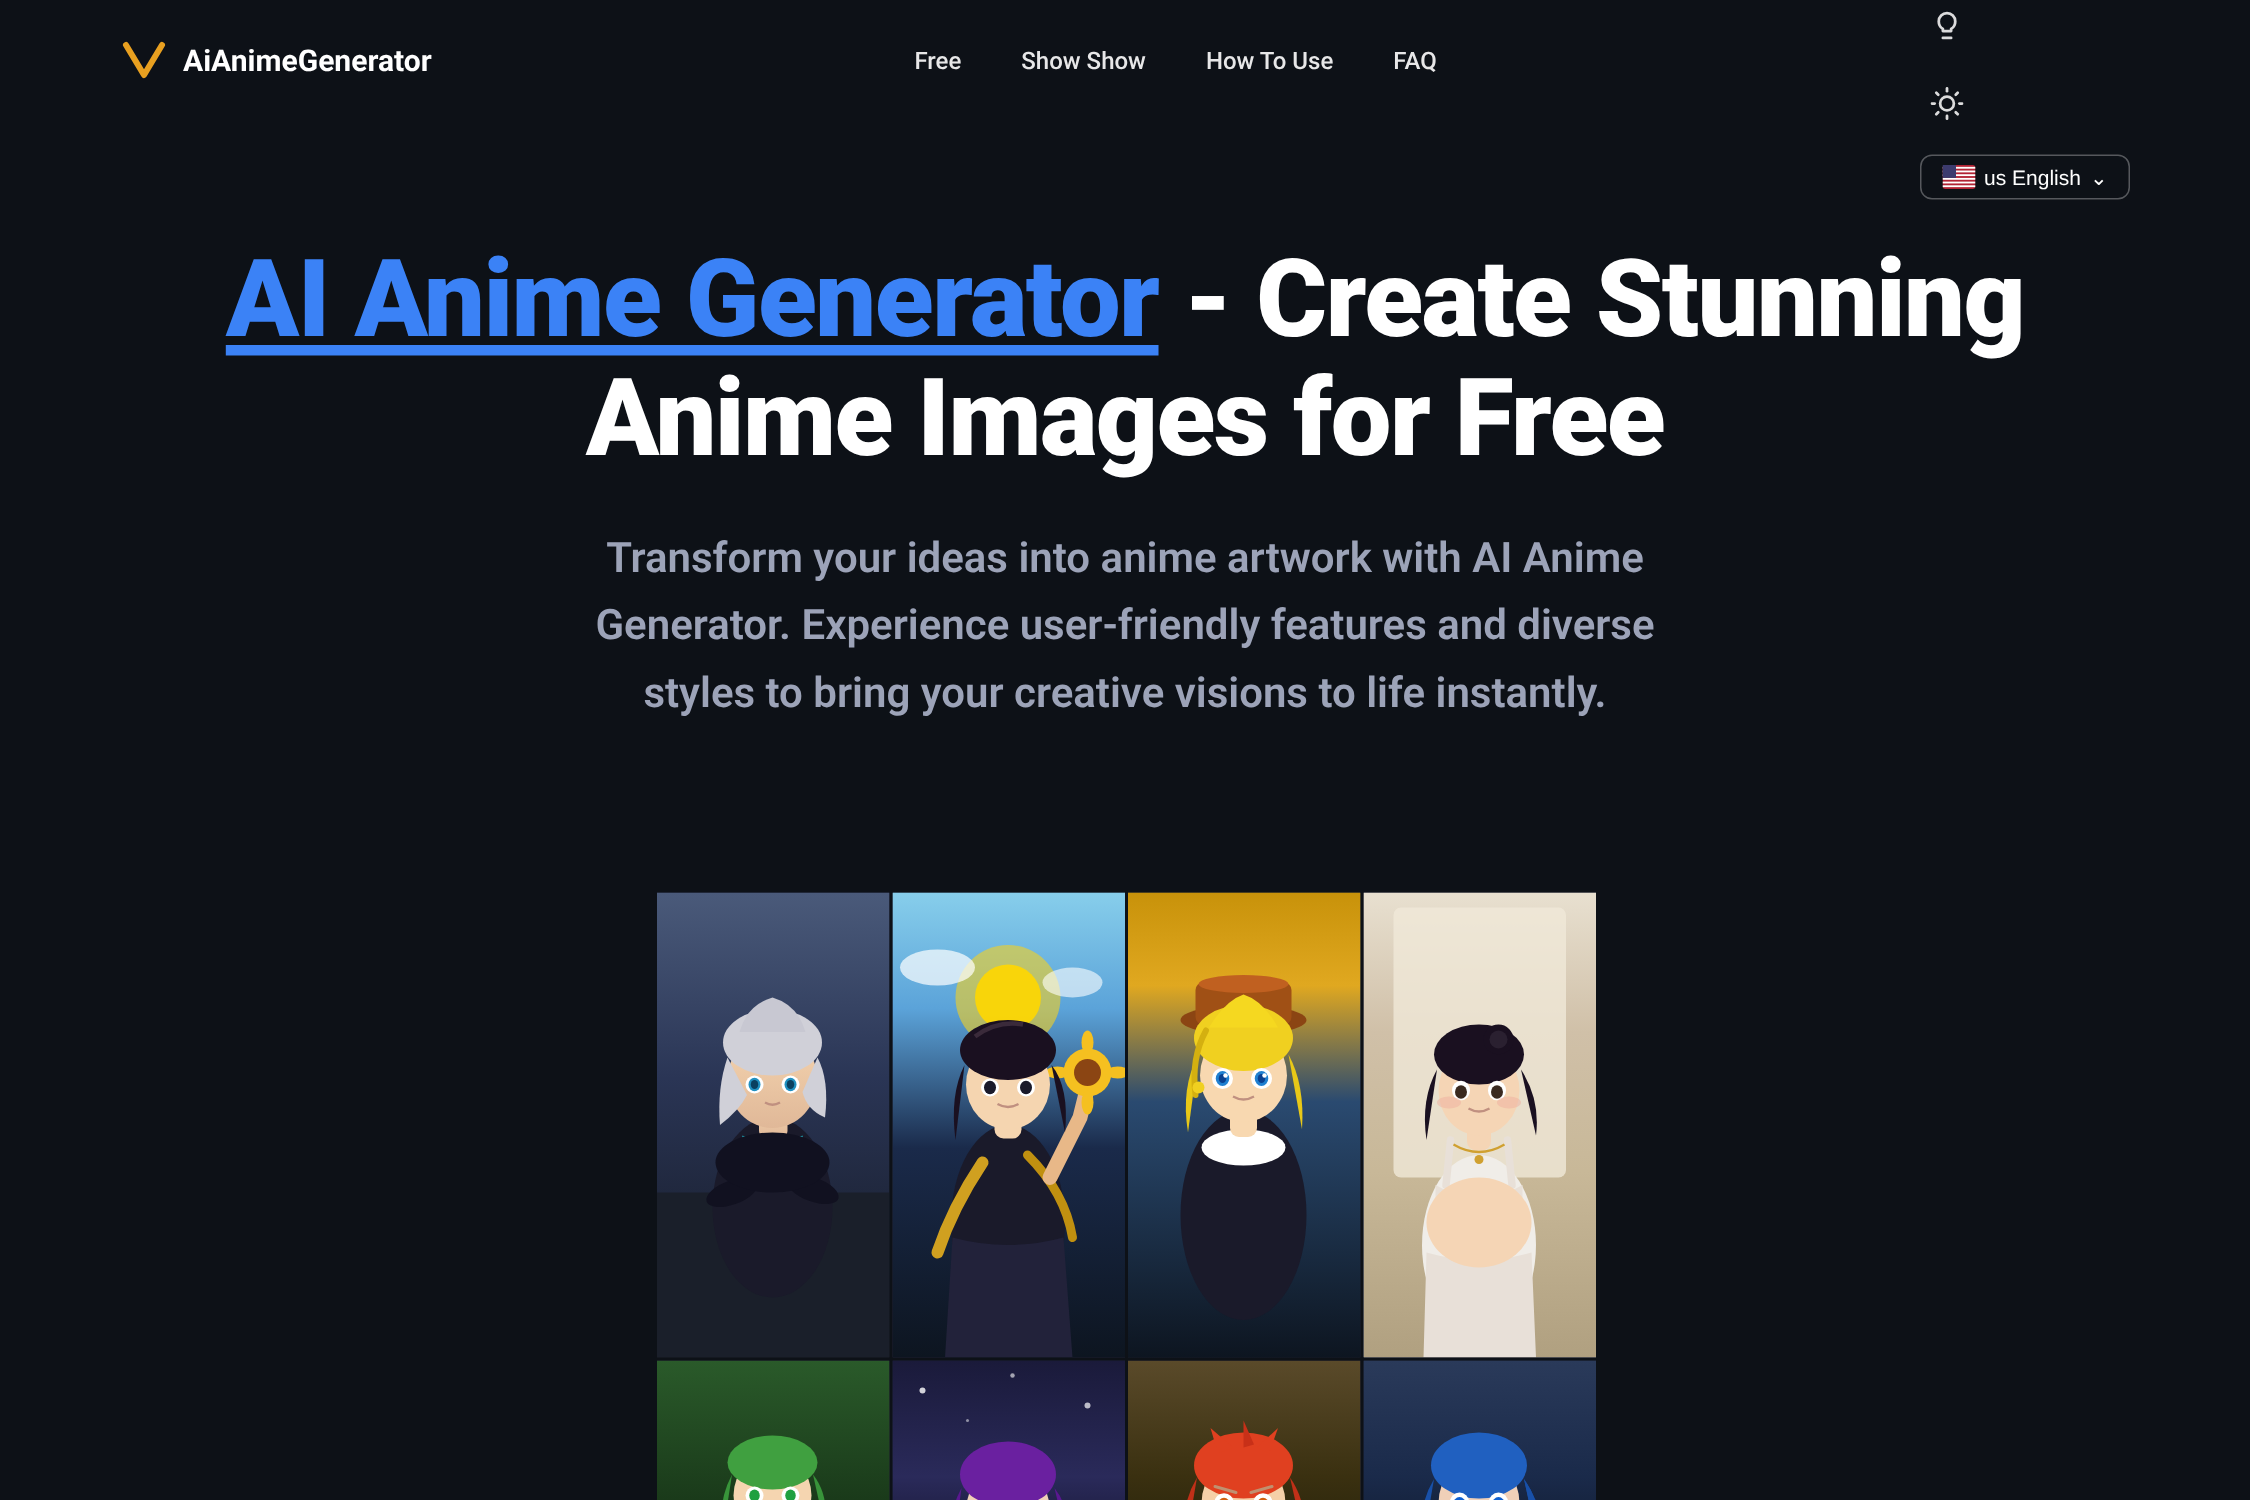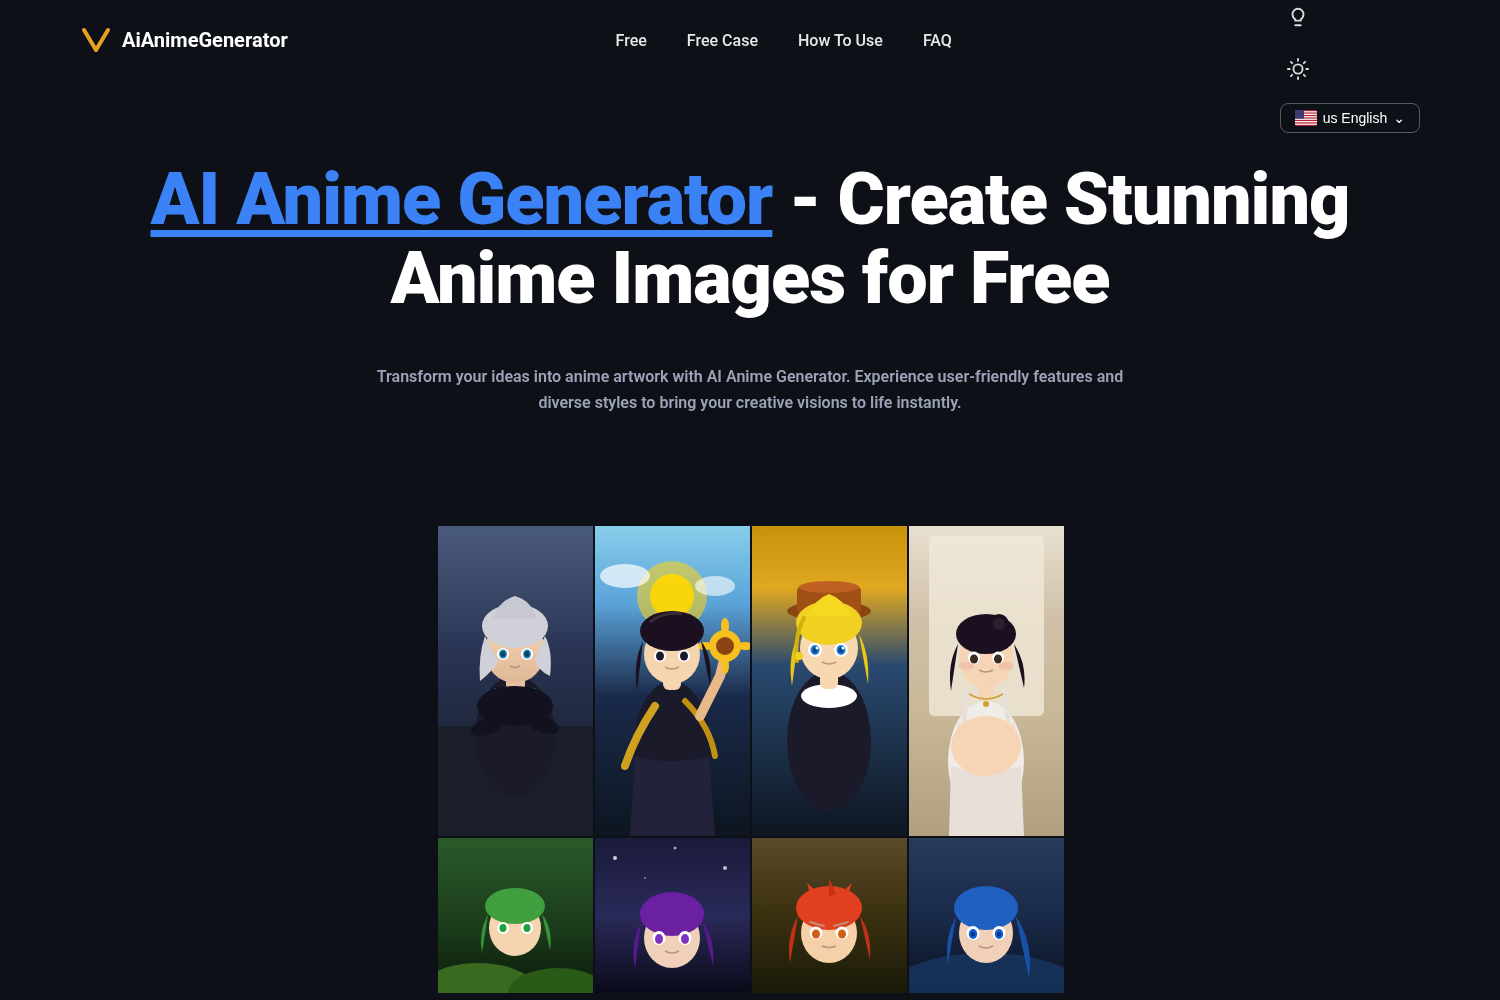--- a/index.html
+++ b/index.html
@@ -96,33 +96,33 @@
     .hero {
       text-align: center;
       padding: 80px 60px 40px;
     }
 
     .hero-title {
       font-size: 72px;
       font-weight: 900;
       line-height: 1.1;
       color: #ffffff;
-      margin-bottom: 46px;
+      margin-bottom: 32px;
       letter-spacing: -1px;
     }
 
     .hero-title-highlight {
       color: #3b82f6;
       text-decoration: underline;
       text-decoration-color: #3b82f6;
       text-underline-offset: 6px;
     }
 
     .hero-subtitle {
-      font-size: 16px;
+      font-size: 28px;
       font-weight: 600;
       color: #9ca3b8;
       max-width: 780px;
       margin: 0 auto 60px;
       line-height: 1.6;
       text-align: center;
     }
 
     
     .image-grid-container {
@@ -217,21 +217,21 @@
 <nav>
   <a class="nav-logo" href="#">
     <svg class="logo-v" viewBox="0 0 32 32" fill="none" xmlns="http://www.w3.org/2000/svg">
       <path d="M4 6 L16 26 L28 6" stroke="#e8a020" stroke-width="4" stroke-linecap="round" stroke-linejoin="round" fill="none"></path>
     </svg>
     <span class="nav-logo-text">AiAnimeGenerator</span>
   </a>
 
   <ul class="nav-links">
     <li><a href="#">Free</a></li>
-    <li><a href="#">Free Case</a></li>
+    <li><a href="#">Show Show</a></li>
     <li><a href="#">How To Use</a></li>
     <li><a href="#">FAQ</a></li>
   </ul>
 
   <div class="nav-right">
     <button class="nav-icon-btn" title="Twitter/X">
       <svg width="20" height="20" viewBox="0 0 24 24" fill="white">
         <path d="M18.244 2.25h3.308l-7.227 8.26 8.502 11.24H16.17l-4.714-6.231-5.401 6.231H2.744l7.734-8.845L1.254 2.25H8.08l4.253 5.622zm-1.161 17.52h1.833L7.084 4.126H5.117z"></path>
       </svg>
     </button>

